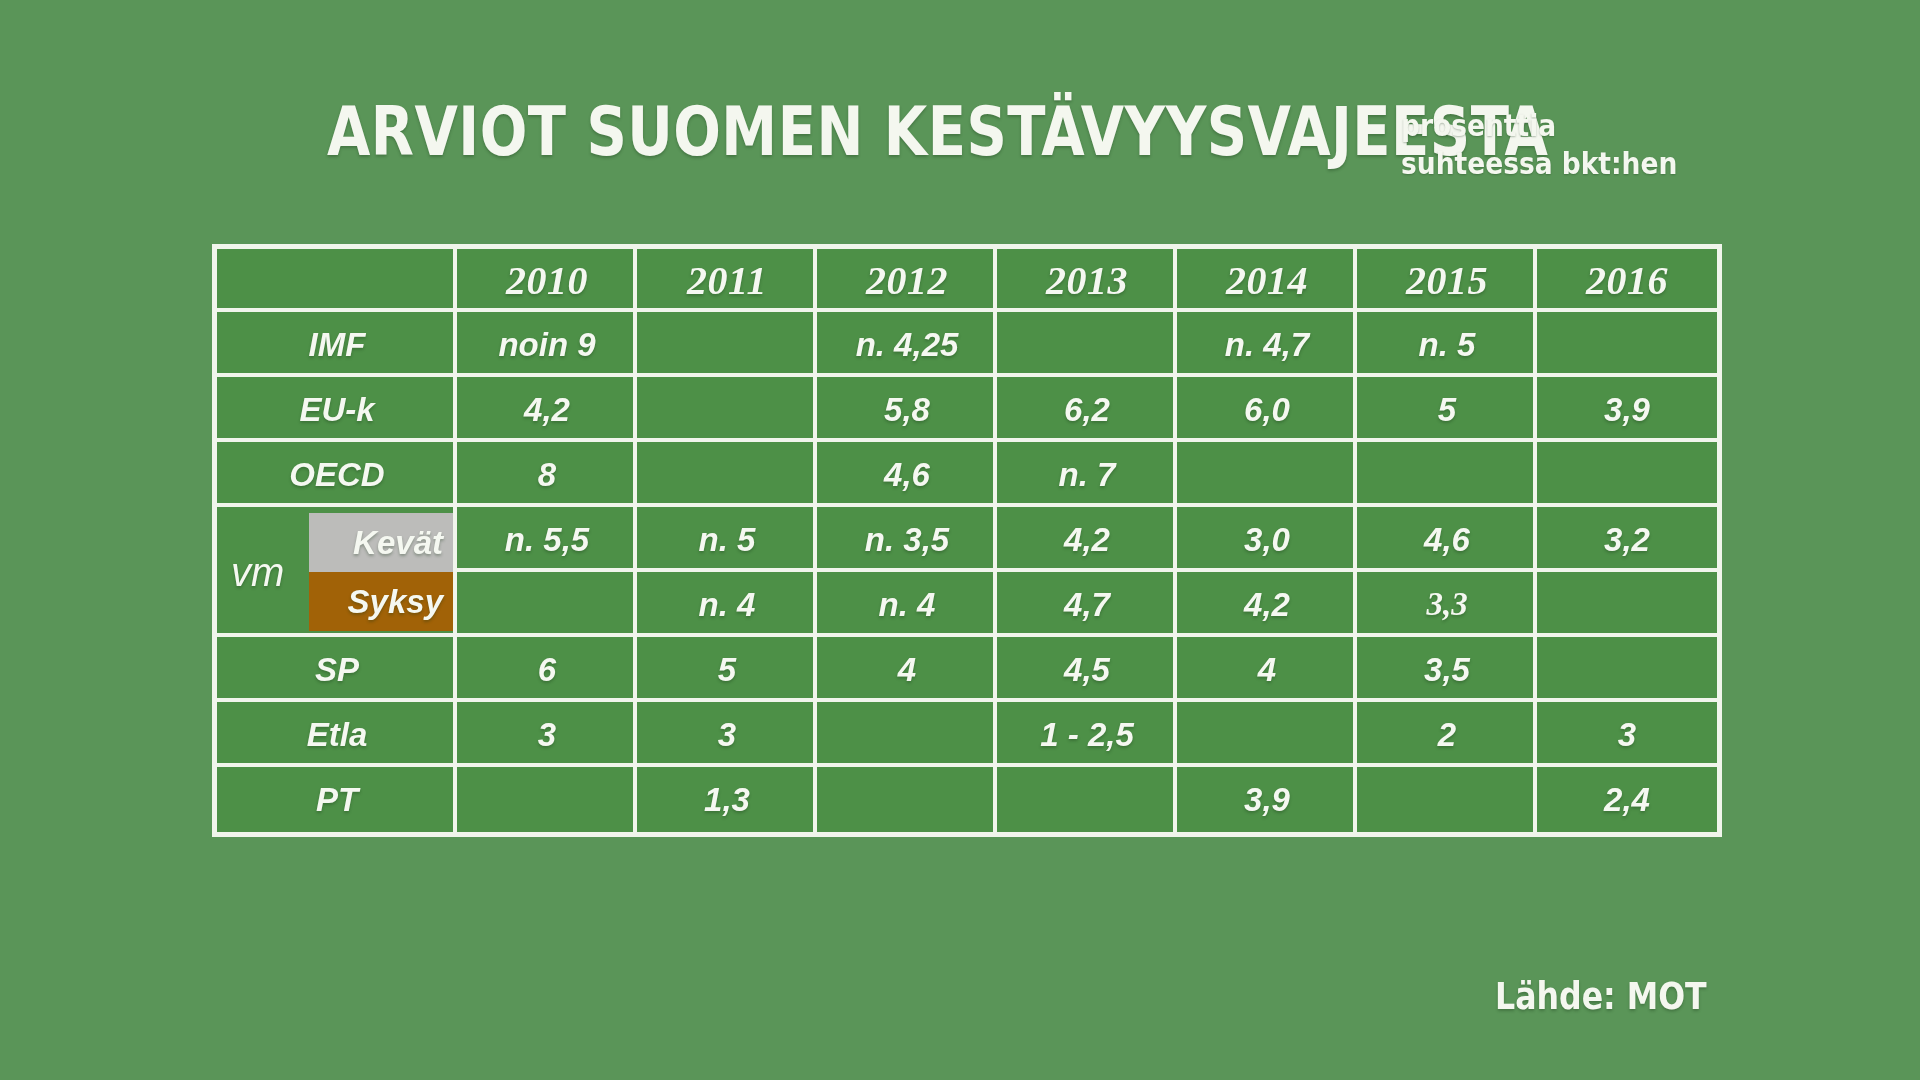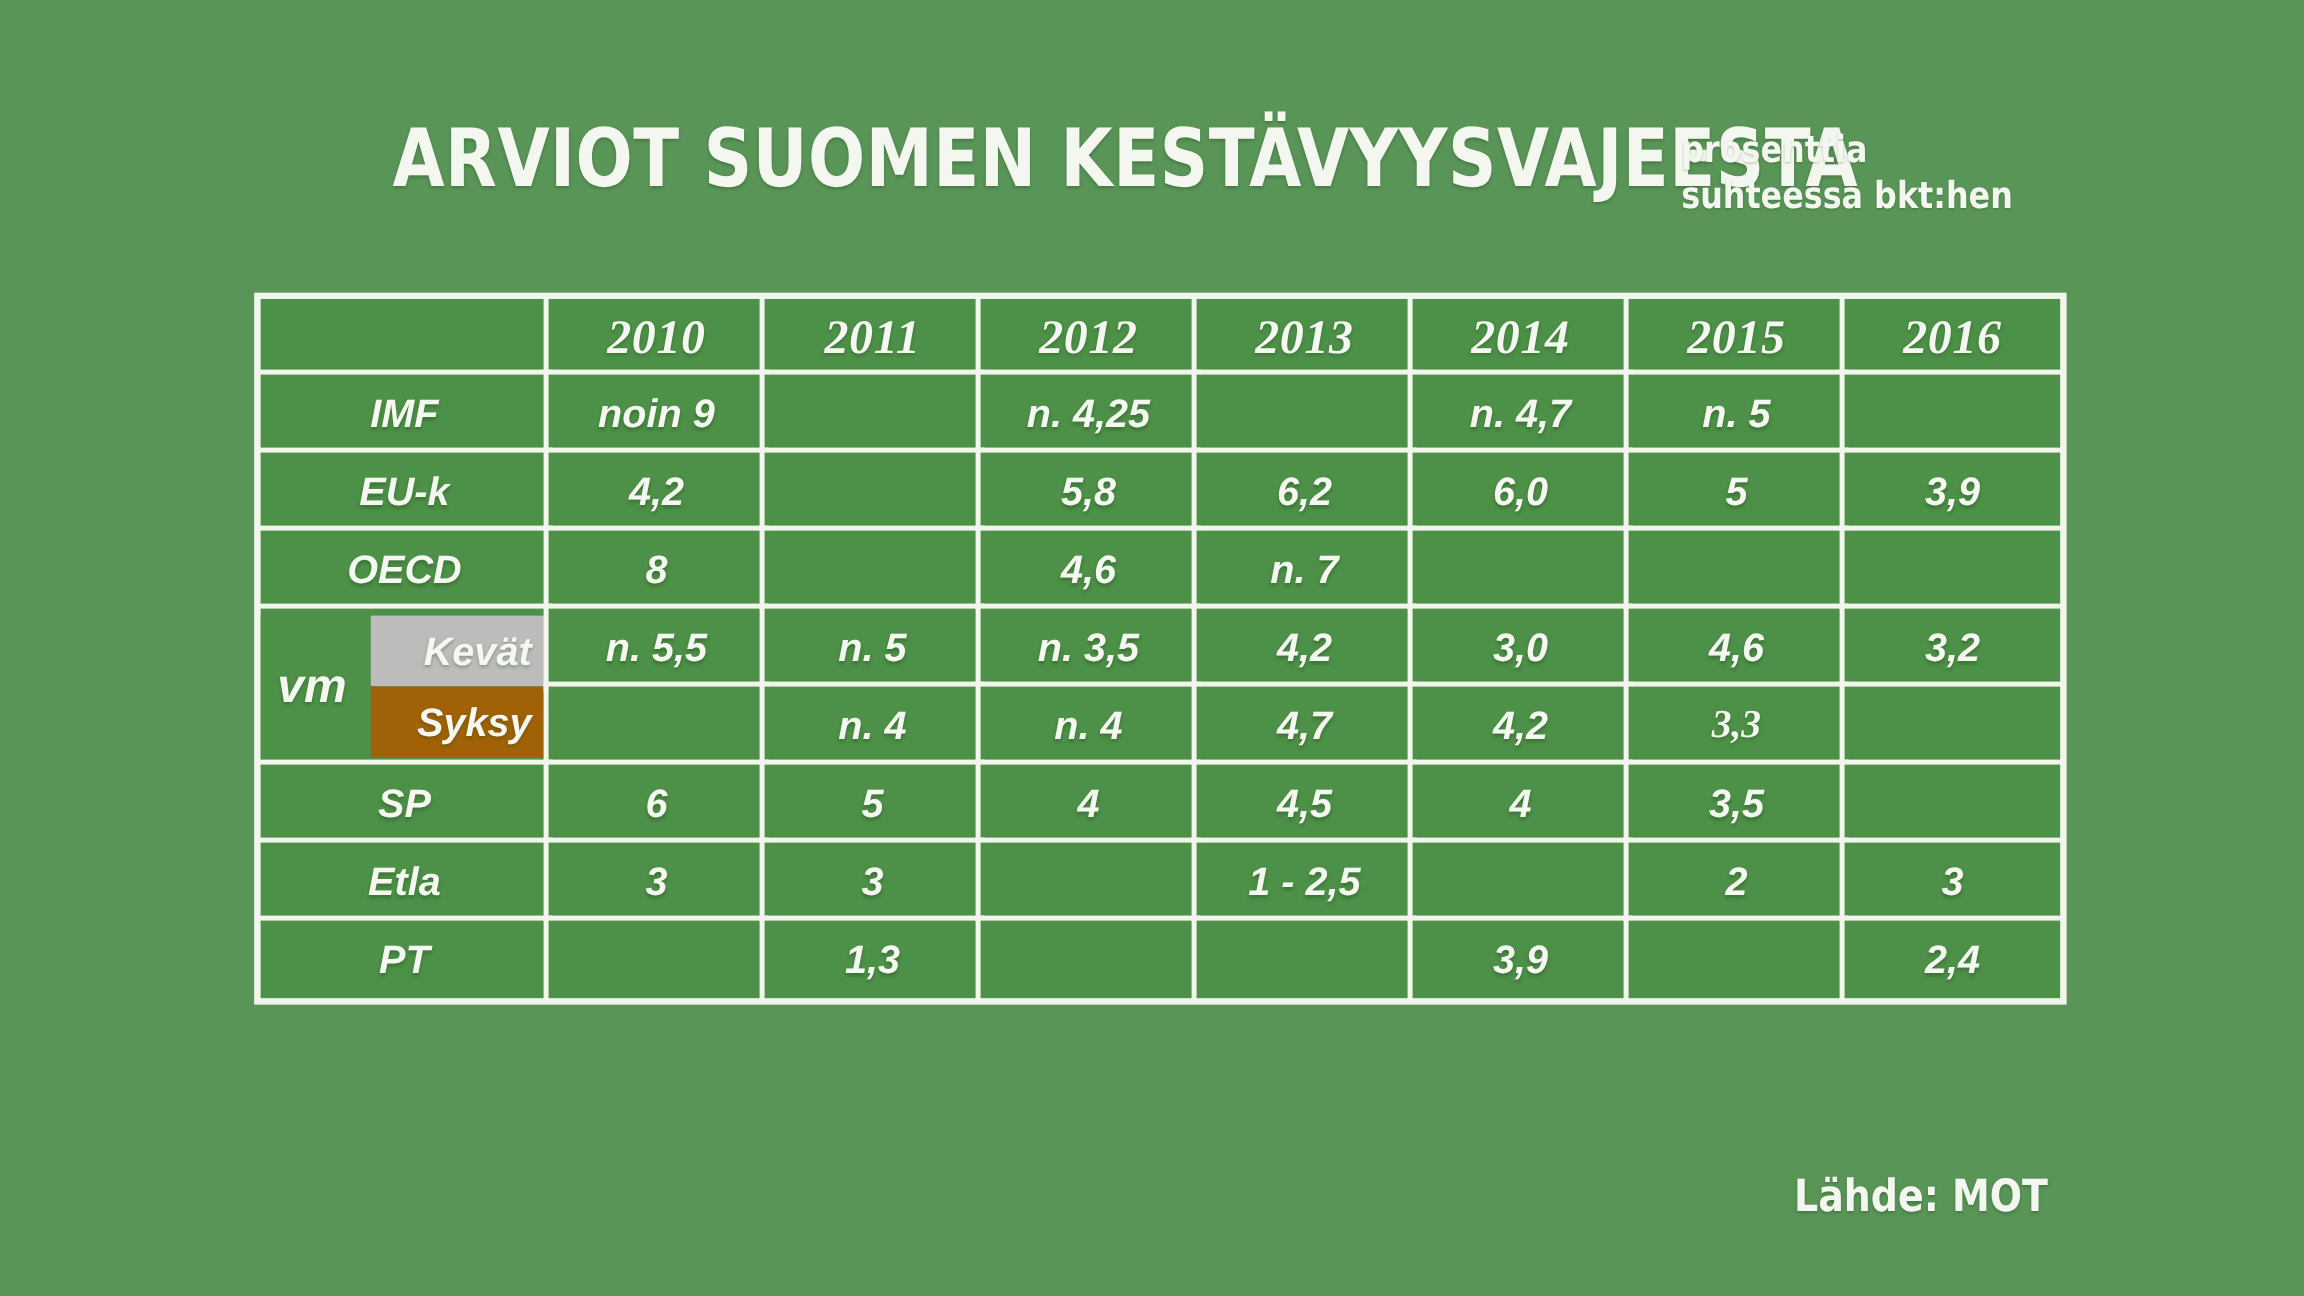--- a/index.html
+++ b/index.html
@@ -132,21 +132,21 @@
     height: 118px;
   }
   .vm-left {
     flex: 0 0 92px;
     display: flex;
     align-items: center;
     justify-content: flex-start;
     padding-left: 14px;
     font-size: 40px;
     font-style: italic;
-    font-weight: 700;
+    font-weight: 400;
     color: #f5f8f1;
     text-shadow: 0 2px 3px rgba(20,50,20,0.30);
     background: #4d9047;
   }
   .vm-right {
     flex: 1 1 auto;
     display: flex;
     flex-direction: column;
   }
   .vm-right > div {

